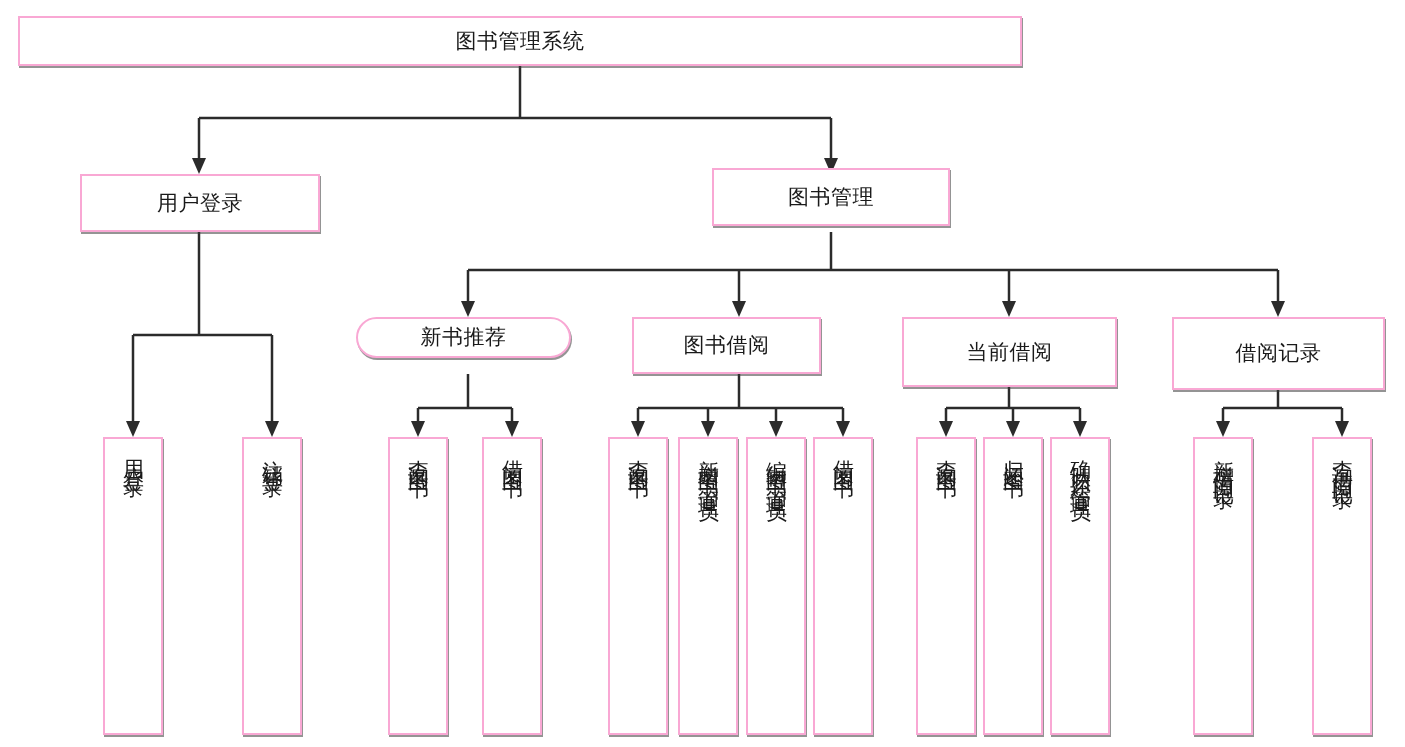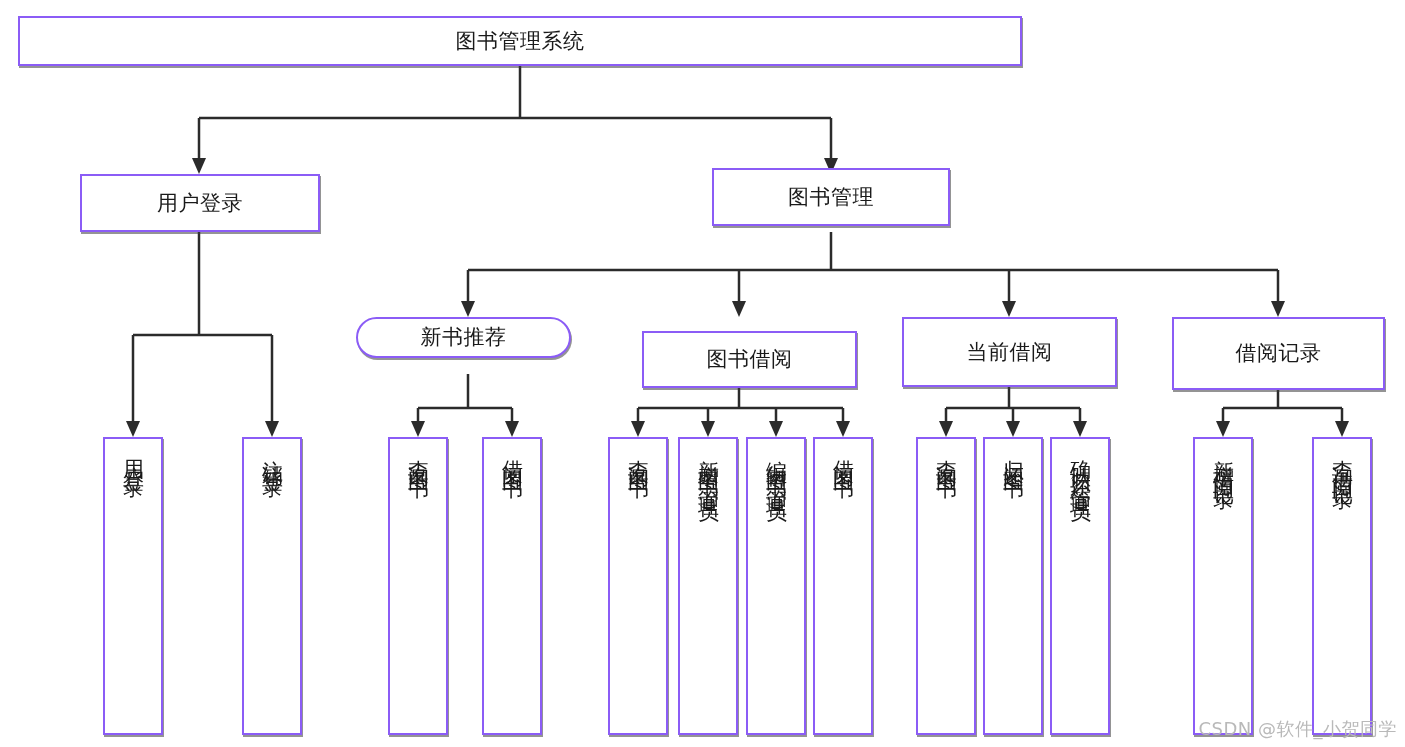--- a/index.html
+++ b/index.html
@@ -17,21 +17,21 @@
   #diagram-root {
     position: absolute;
     left: 0;
     top: 0;
     width: 1405px;
     height: 747px;
   }
   .node-box {
     position: absolute;
     box-sizing: border-box;
-    border: 2px solid #8b5cf6;
+    border: 2px solid #f9a8d4;
     background: #ffffff;
     display: flex;
     align-items: center;
     justify-content: center;
     box-shadow: 1px 2px 0 0 rgba(60,60,60,0.55);
   }
   .node-label-h {
     font-size: 21px;
     color: #1a1a1a;
     line-height: 1.15;
@@ -140,21 +140,21 @@
       </div>
       <div class="node-box" style="left: 80px; top: 174px; width: 240px; height: 58px;">
         <span class="node-label-h">用户登录</span>
       </div>
       <div class="node-box" style="left: 712px; top: 168px; width: 238px; height: 58px;">
         <span class="node-label-h">图书管理</span>
       </div>
       <div class="node-box" style="left: 356px; top: 317px; width: 215px; height: 41px; border-radius: 24px;">
         <span class="node-label-h">新书推荐</span>
       </div>
-      <div class="node-box" style="left: 632px; top: 331px; width: 215px; height: 57px; margin-left: 10px;">
+      <div class="node-box" style="left: 632px; top: 317px; width: 189px; height: 57px;">
         <span class="node-label-h">图书借阅</span>
       </div>
       <div class="node-box" style="left: 902px; top: 317px; width: 215px; height: 70px;">
         <span class="node-label-h">当前借阅</span>
       </div>
       <div class="node-box" style="left: 1172px; top: 317px; width: 213px; height: 73px;">
         <span class="node-label-h">借阅记录</span>
       </div>
       <div class="node-box vertical" style="left: 103px; top: 437px; width: 60px; height: 298px;">
         <span class="node-label-v">用户登录</span>
@@ -190,14 +190,13 @@
         <span class="node-label-v">确认归还（管理员）</span>
       </div>
       <div class="node-box vertical" style="left: 1193px; top: 437px; width: 60px; height: 298px;">
         <span class="node-label-v">新增借阅记录</span>
       </div>
       <div class="node-box vertical" style="left: 1312px; top: 437px; width: 60px; height: 298px;">
         <span class="node-label-v">查询借阅记录</span>
       </div>
     </div>
 
-  <div class="watermark">CSDN @软件_小贺同学</div>
 </div>
 
 </body></html>

